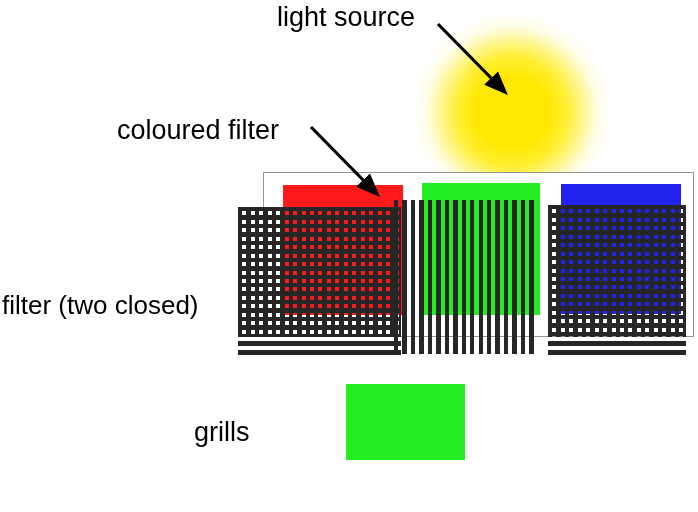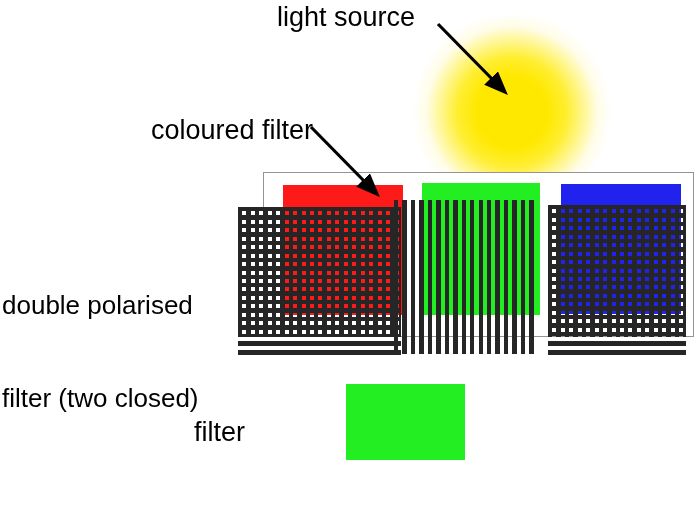--- a/index.html
+++ b/index.html
@@ -30,21 +30,21 @@
   
   .label{
     position:absolute;
     color:#000000;
     font-size:27px;
     line-height:29px;
     white-space:pre;
     letter-spacing:0px;
   }
   #lbl-light{left:277px;top:3px;}
-  #lbl-filter{left:117px;top:116px;margin-left:34px;}
+  #lbl-filter{left:117px;top:116px;}
   #lbl-grills{left:2px;top:228px;font-size:26px;line-height:31px;}
   #lbl-output{left:194px;top:418px;}
 
   
   .arrow-svg{position:absolute;left:0;top:0;width:698px;height:512px;pointer-events:none;}
 
   
   .outline{
     position:absolute;
     left:263px;top:172px;width:431px;height:165px;
@@ -128,20 +128,19 @@
         <path d="M0,0 L0,6 L7.5,3 z" fill="#000000"></path>
       </marker>
     </defs>
     <line x1="438" y1="24" x2="496" y2="83" stroke="#000000" stroke-width="3.2" marker-end="url(#ah)"></line>
     <line x1="311" y1="127" x2="368" y2="185" stroke="#000000" stroke-width="3.2" marker-end="url(#ah)"></line>
   </svg>
 
   <div class="label" id="lbl-light">light source</div>
   <div class="label" id="lbl-filter">coloured filter</div>
   <div class="label" id="lbl-grills">
-    <div>double polarised</div>
     <div>filter (two closed)</div>
   </div>
-  <div class="label" id="lbl-output">filter</div>
+  <div class="label" id="lbl-output">grills</div>
 
   <div id="output-square"></div>
 
 </div>
 
 </body></html>

